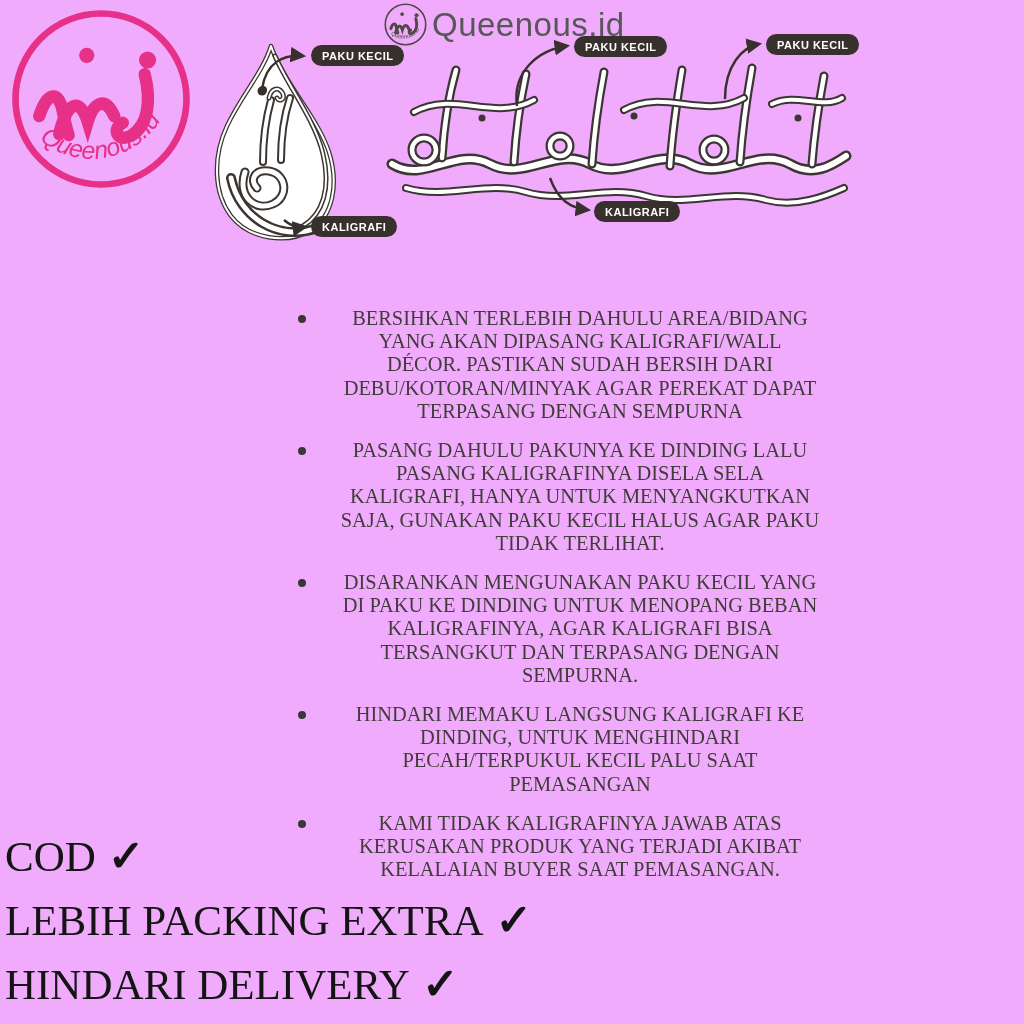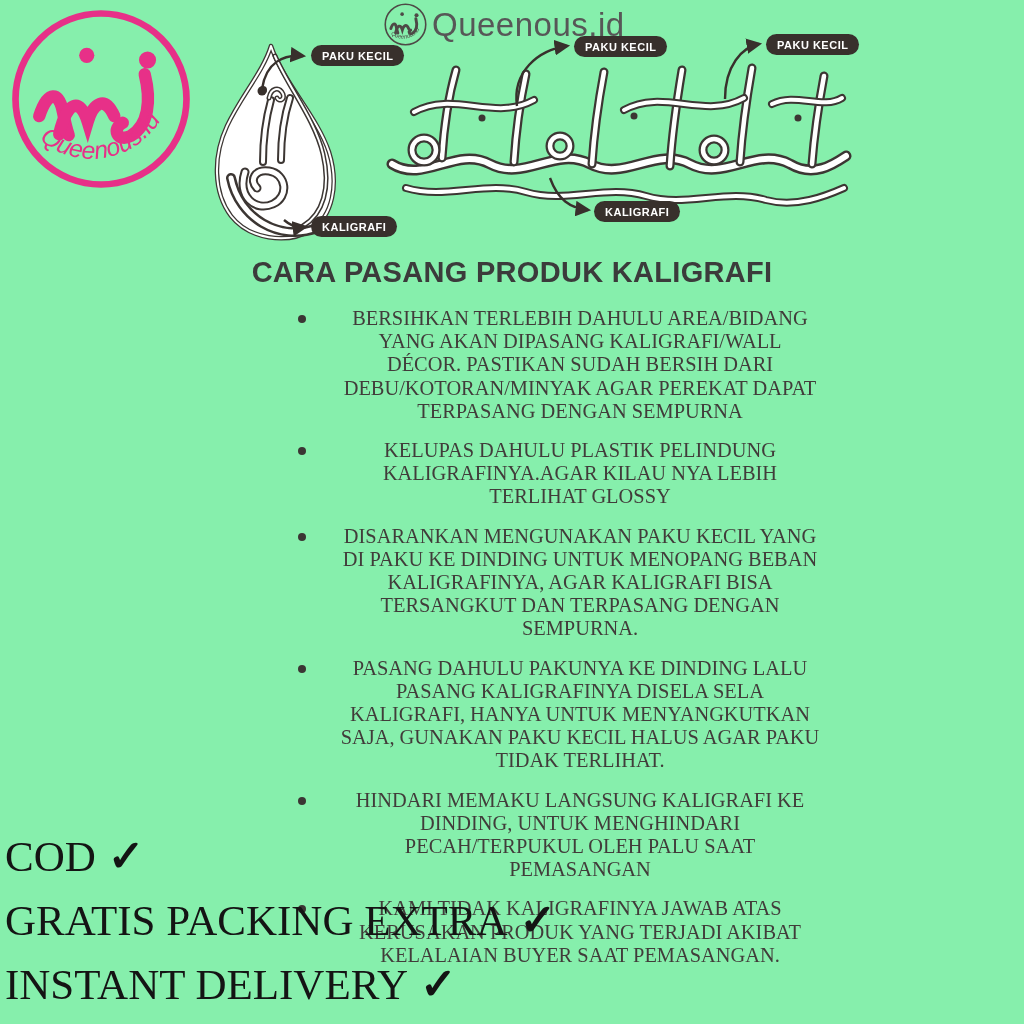--- a/index.html
+++ b/index.html
@@ -1,17 +1,17 @@
 <!DOCTYPE html>
 <html><head>
 <meta charset="utf-8">
 <style>
   html,body{margin:0;padding:0;background:#ffffff;}
   .canvas{
-    position:relative;width:1024px;height:1024px;background:#86efac;
+    position:relative;width:1024px;height:1024px;background:#f0abfc;
     overflow:hidden;font-family:"Liberation Sans",sans-serif;color:#3e3a38;
   }
   svg{display:block;}
   svg text{font-family:"Liberation Sans",sans-serif;}
 
   
   .logo-pink{position:absolute;left:6px;top:4px;width:190px;height:190px;color:#e73088;}
   .brand-center{position:absolute;left:383px;top:2px;display:flex;align-items:center;gap:4px;}
   .brand-center .mini-crown{width:45px;height:45px;color:#4e4946;}
   .brand-name{font-size:33px;color:#575757;letter-spacing:.5px;}
@@ -163,54 +163,49 @@
     </g>
     <circle cx="262" cy="91" r="4.5" fill="#38302c"></circle>
   </svg>
 
   <span class="pill pill-paku-1">PAKU KECIL</span>
   <span class="pill pill-paku-2">PAKU KECIL</span>
   <span class="pill pill-paku-3">PAKU KECIL</span>
   <span class="pill pill-kaligrafi-wide">KALIGRAFI</span>
   <span class="pill pill-kaligrafi-tear">KALIGRAFI</span>
 
-  <h1 class="title">CARA PASANG PRODUK KALIGRAFI</h1>
 
   <ul class="instructions">
     <li>
       <span class="dot"></span>
       <span>BERSIHKAN TERLEBIH DAHULU AREA/BIDANG YANG AKAN DIPASANG KALIGRAFI/WALL DÉCOR. PASTIKAN SUDAH BERSIH DARI DEBU/KOTORAN/MINYAK AGAR PEREKAT DAPAT TERPASANG DENGAN SEMPURNA</span>
     </li>
     <li>
       <span class="dot"></span>
-      <span>KELUPAS DAHULU PLASTIK PELINDUNG KALIGRAFINYA.AGAR KILAU NYA LEBIH TERLIHAT GLOSSY</span>
+      <span>PASANG DAHULU PAKUNYA KE DINDING LALU PASANG KALIGRAFINYA DISELA SELA KALIGRAFI, HANYA UNTUK MENYANGKUTKAN SAJA, GUNAKAN PAKU KECIL HALUS AGAR PAKU TIDAK TERLIHAT.</span>
     </li>
     <li>
       <span class="dot"></span>
       <span>DISARANKAN MENGUNAKAN PAKU KECIL YANG DI PAKU KE DINDING UNTUK MENOPANG BEBAN KALIGRAFINYA, AGAR KALIGRAFI BISA TERSANGKUT DAN TERPASANG DENGAN SEMPURNA.</span>
     </li>
     <li>
       <span class="dot"></span>
-      <span>PASANG DAHULU PAKUNYA KE DINDING LALU PASANG KALIGRAFINYA DISELA SELA KALIGRAFI, HANYA UNTUK MENYANGKUTKAN SAJA, GUNAKAN PAKU KECIL HALUS AGAR PAKU TIDAK TERLIHAT.</span>
-    </li>
-    <li>
-      <span class="dot"></span>
-      <span>HINDARI MEMAKU LANGSUNG KALIGRAFI KE DINDING, UNTUK MENGHINDARI PECAH/TERPUKUL OLEH PALU SAAT PEMASANGAN</span>
+      <span>HINDARI MEMAKU LANGSUNG KALIGRAFI KE DINDING, UNTUK MENGHINDARI PECAH/TERPUKUL KECIL PALU SAAT PEMASANGAN</span>
     </li>
     <li>
       <span class="dot"></span>
       <span>KAMI TIDAK KALIGRAFINYA JAWAB ATAS KERUSAKAN PRODUK YANG TERJADI AKIBAT KELALAIAN BUYER SAAT PEMASANGAN.</span>
     </li>
   </ul>
 
   <div class="badges">
     <div class="badge-line">
       <span>COD</span><span class="check">✓</span>
     </div>
     <div class="badge-line">
-      <span>GRATIS PACKING EXTRA</span><span class="check">✓</span>
+      <span>LEBIH PACKING EXTRA</span><span class="check">✓</span>
     </div>
     <div class="badge-line">
-      <span>INSTANT DELIVERY</span><span class="check">✓</span>
+      <span>HINDARI DELIVERY</span><span class="check">✓</span>
     </div>
   </div>
 
 </div>
 
 </body></html>

